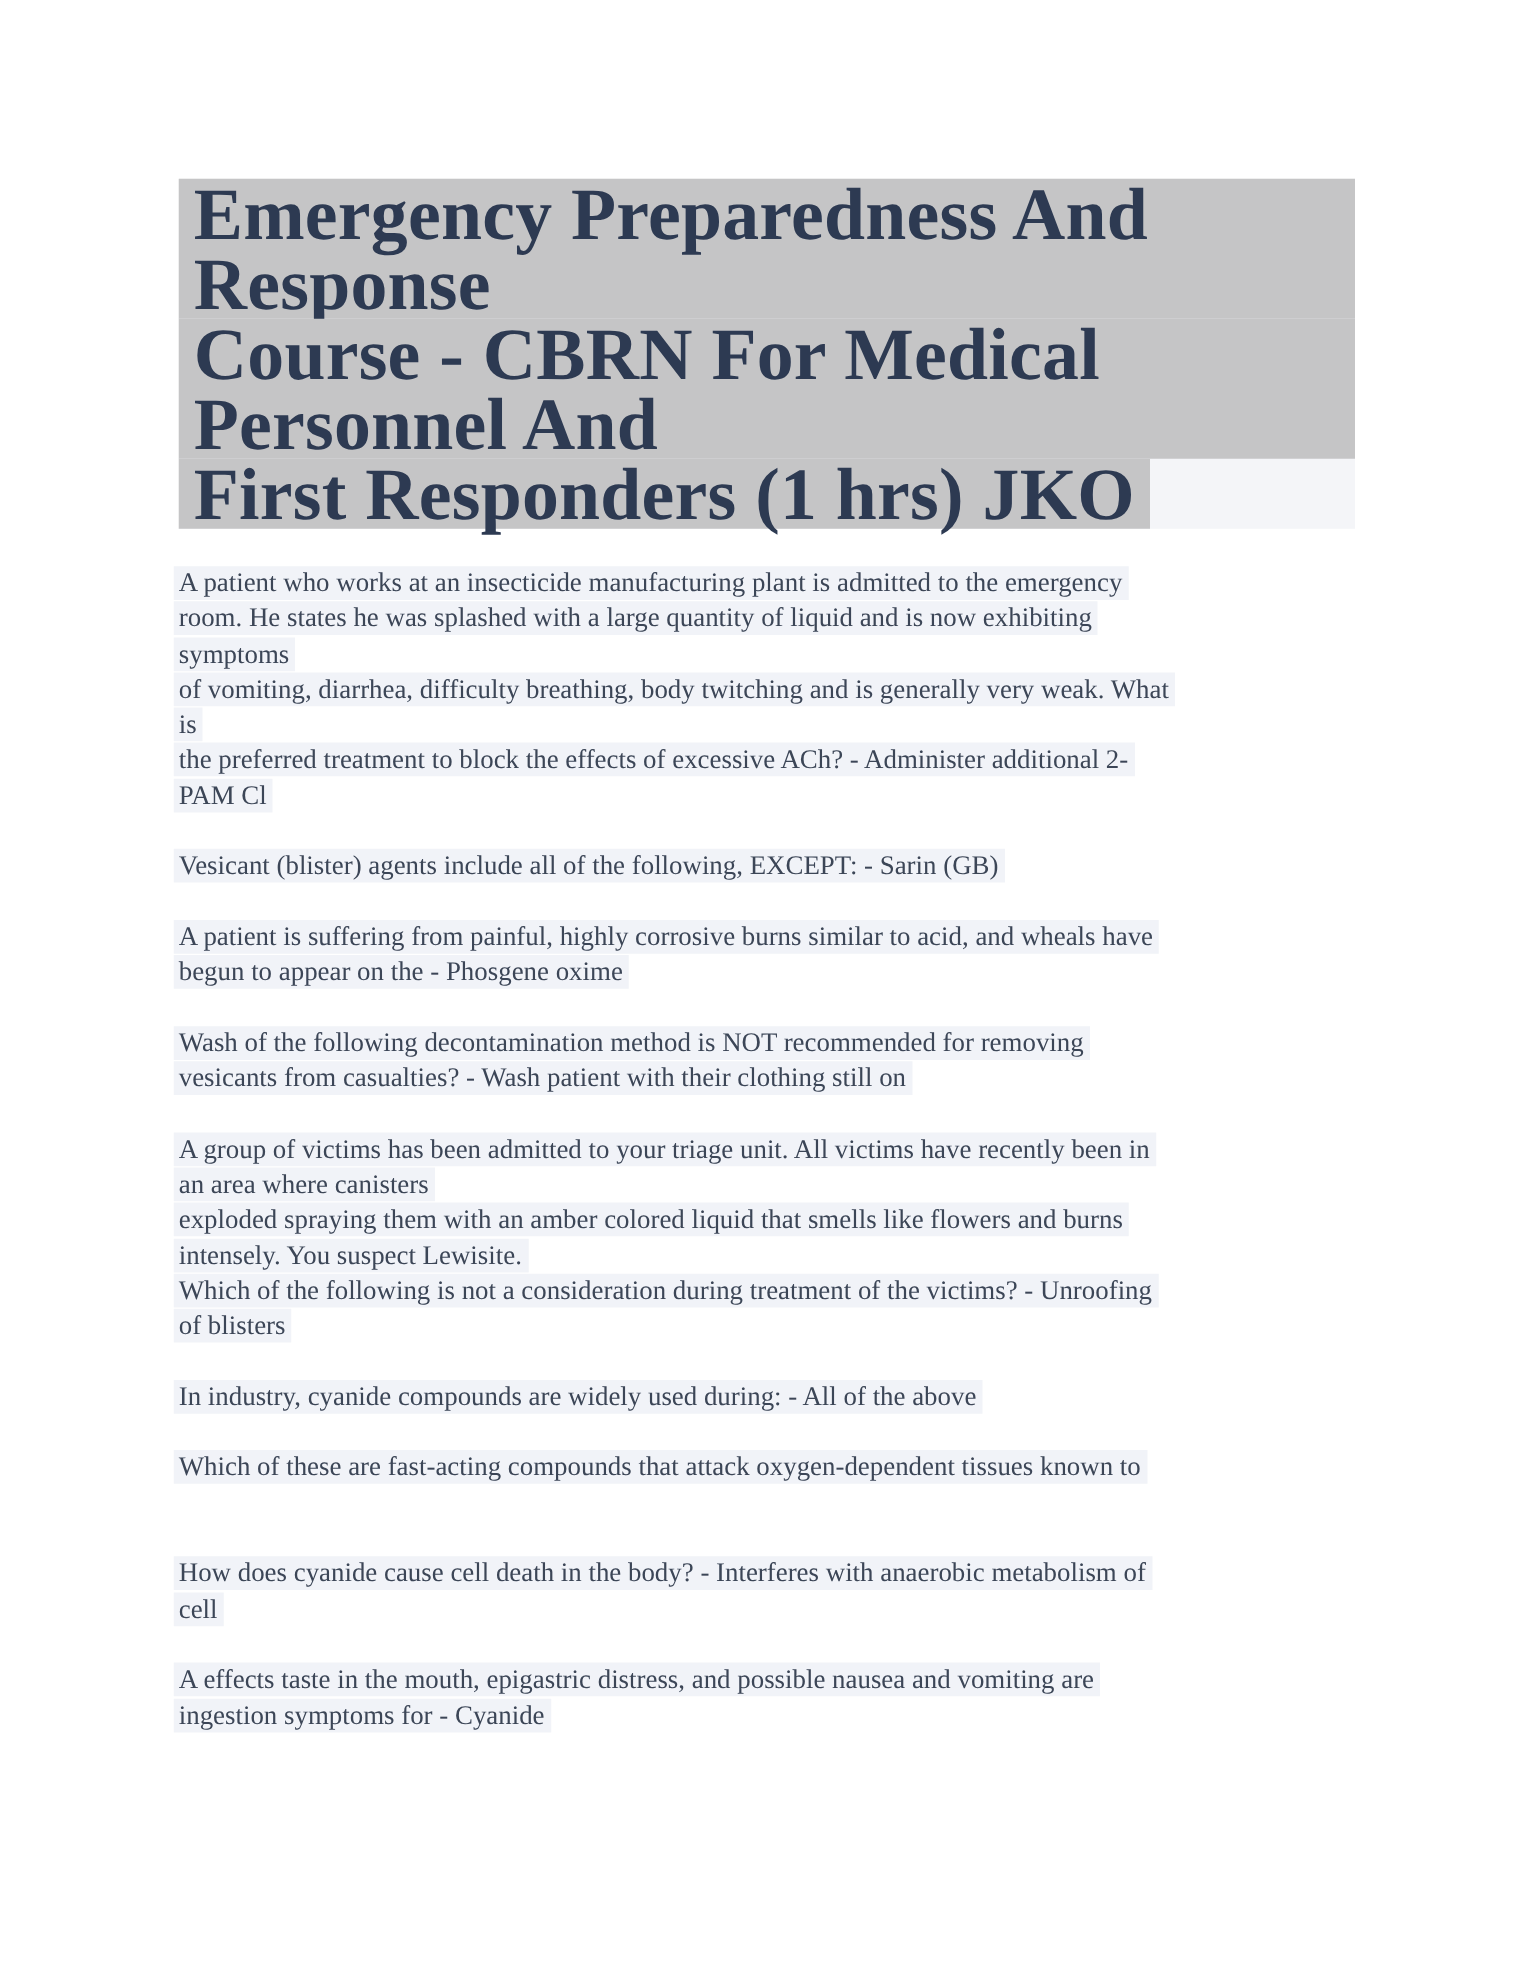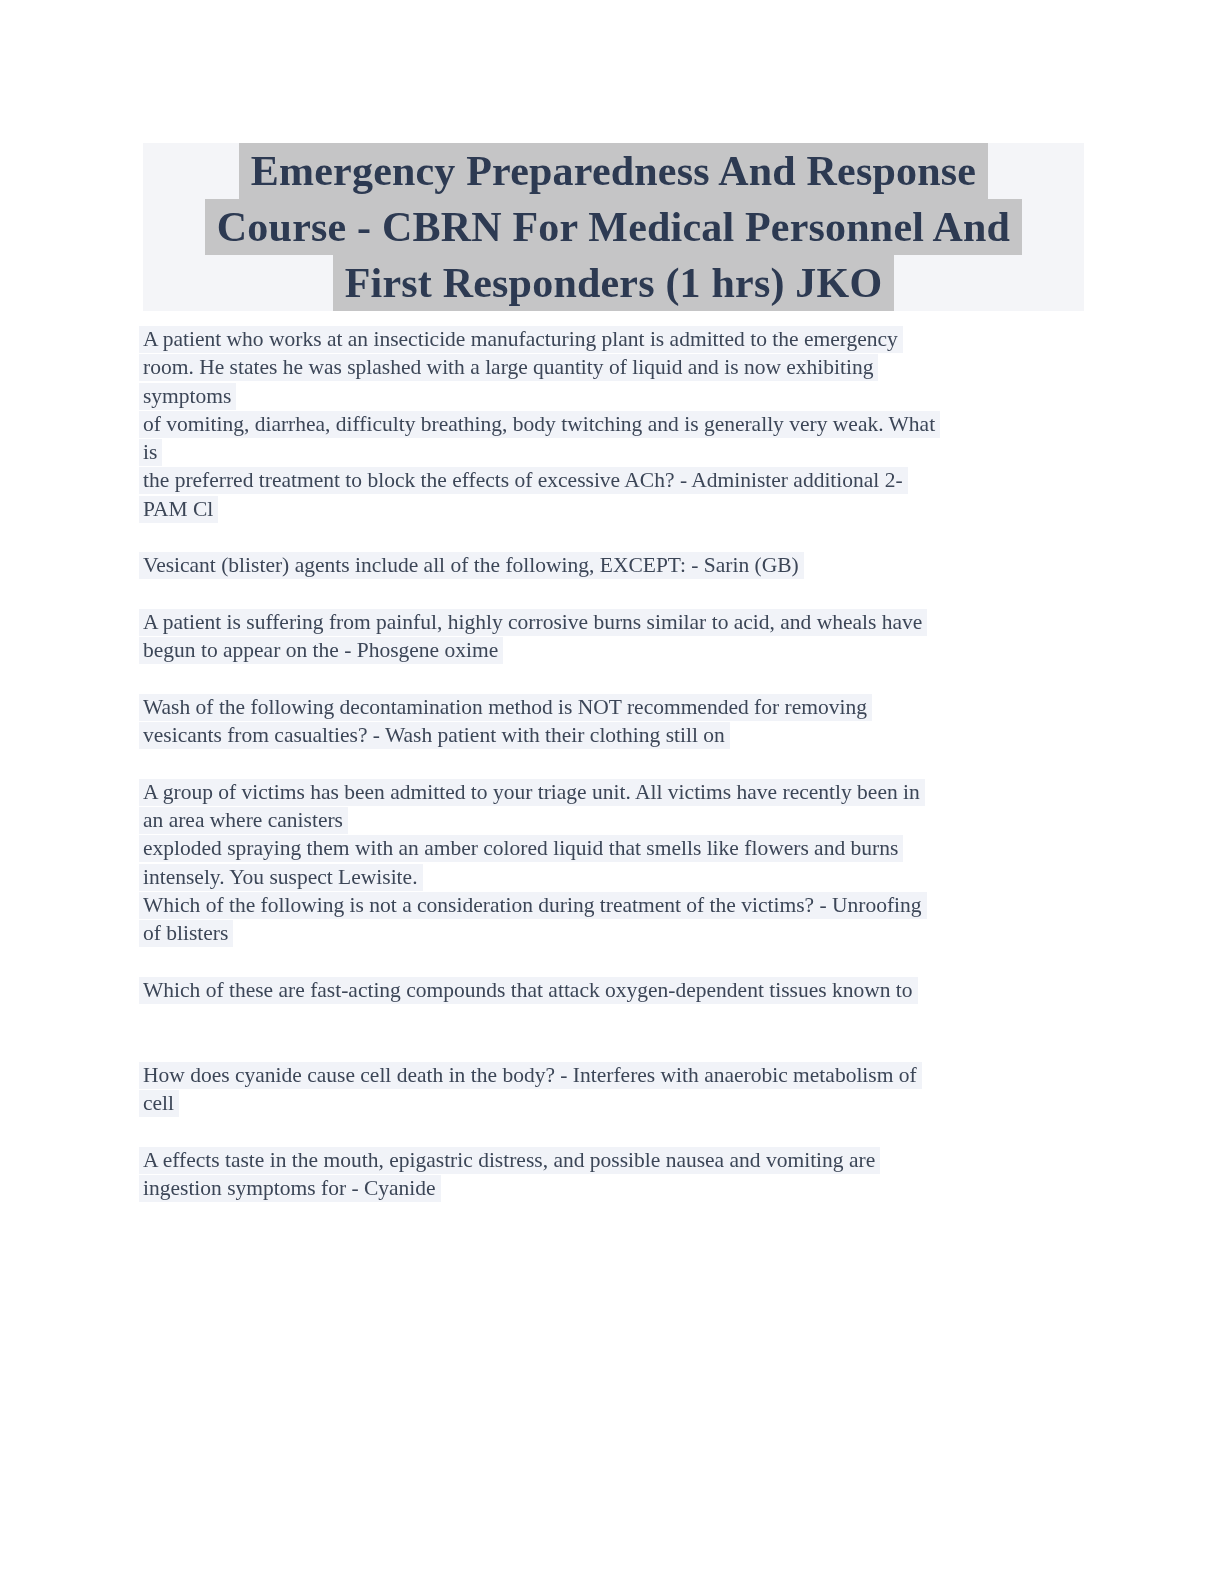--- a/index.html
+++ b/index.html
@@ -22,36 +22,35 @@
     font-family: "Liberation Serif", "DejaVu Serif", serif;
     overflow: hidden;
   }
   .page {
     width: 1224px;
     height: 1584px;
     padding: 143px 140px 0 143px;
   }
   .title-block {
     background: var(--title-band);
-    text-align: center;
     font-weight: bold;
-    font-size: 42px;
+    font-size: 59px;
     line-height: 56px;
     color: var(--title-text);
     letter-spacing: 0.2px;
   }
   .title-line { line-height: 56px; }
   .title-hl {
     display: inline-block;
     background: var(--title-hl);
     line-height: 56px;
     padding: 0 12px;
   }
   .doc-body {
-    margin-top: 14px;
+    margin-top: 29px;
     font-size: 21.5px;
     line-height: 28.3px;
     color: var(--body-text);
   }
   .paragraph {
     margin: 0 0 28.3px 0;
   }
   .hl {
     background: var(--body-hl);
     padding: 1px 5px 2px 4px;
@@ -66,17 +65,18 @@
     <div class="title-line"><span class="title-hl">Emergency Preparedness And Response</span></div>
     <div class="title-line"><span class="title-hl">Course - CBRN For Medical Personnel And</span></div>
     <div class="title-line"><span class="title-hl">First Responders (1 hrs) JKO</span></div>
   </div>
   <div class="doc-body">
       <div class="paragraph"><span class="hl">A patient who works at an insecticide manufacturing plant is admitted to the emergency</span><br><span class="hl">room. He states he was splashed with a large quantity of liquid and is now exhibiting</span><br><span class="hl">symptoms</span><br><span class="hl">of vomiting, diarrhea, difficulty breathing, body twitching and is generally very weak. What</span><br><span class="hl">is</span><br><span class="hl">the preferred treatment to block the effects of excessive ACh? - Administer additional 2-</span><br><span class="hl">PAM Cl</span><br></div>
       <div class="paragraph"><span class="hl">Vesicant (blister) agents include all of the following, EXCEPT: - Sarin (GB)</span><br></div>
       <div class="paragraph"><span class="hl">A patient is suffering from painful, highly corrosive burns similar to acid, and wheals have</span><br><span class="hl">begun to appear on the - Phosgene oxime</span><br></div>
       <div class="paragraph"><span class="hl">Wash of the following decontamination method is NOT recommended for removing</span><br><span class="hl">vesicants from casualties? - Wash patient with their clothing still on</span><br></div>
       <div class="paragraph"><span class="hl">A group of victims has been admitted to your triage unit. All victims have recently been in</span><br><span class="hl">an area where canisters</span><br><span class="hl">exploded spraying them with an amber colored liquid that smells like flowers and burns</span><br><span class="hl">intensely. You suspect Lewisite.</span><br><span class="hl">Which of the following is not a consideration during treatment of the victims? - Unroofing</span><br><span class="hl">of blisters</span><br></div>
+      <div class="paragraph"><span class="hl">In industry, cyanide compounds are widely used during: - All of the above</span><br></div>
       <div class="paragraph"><span class="hl">Which of these are fast-acting compounds that attack oxygen-dependent tissues known to</span><br><br></div>
       <div class="paragraph"><span class="hl">How does cyanide cause cell death in the body? - Interferes with anaerobic metabolism of</span><br><span class="hl">cell</span><br></div>
       <div class="paragraph"><span class="hl">A effects taste in the mouth, epigastric distress, and possible nausea and vomiting are</span><br><span class="hl">ingestion symptoms for - Cyanide</span><br></div>
     </div>
 </div>
 
 </body></html>

